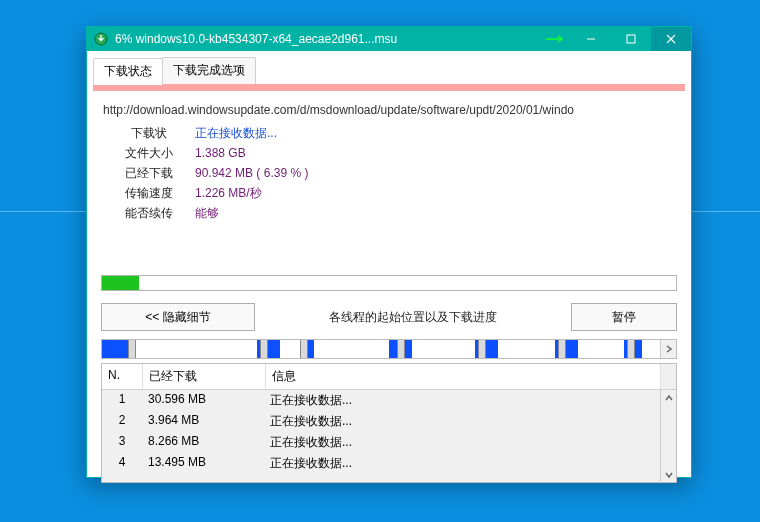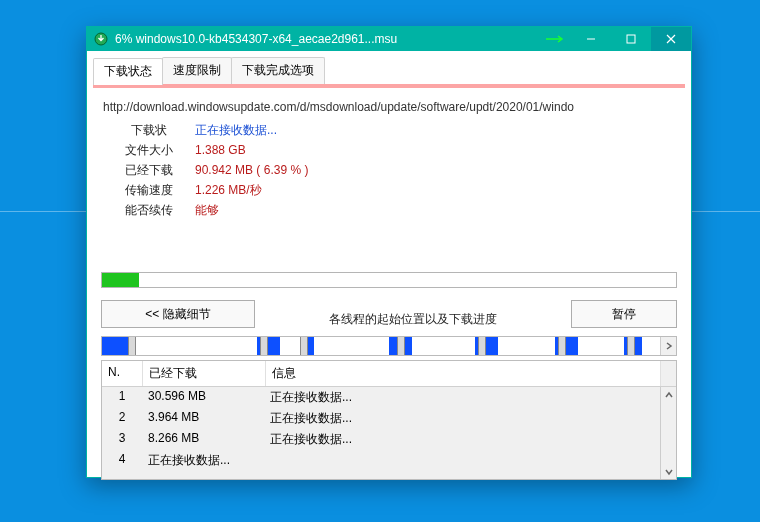--- a/index.html
+++ b/index.html
@@ -8,33 +8,33 @@
   .window{position:absolute;left:86px;top:26px;width:604px;height:450px;background:#fff;border:1px solid #00b3a4;box-shadow:0 8px 24px rgba(0,0,0,.35);}
   .titlebar{height:24px;background:#00b3a4;color:#fff;display:flex;align-items:center;font-size:12px;}
   .titlebar .idm-icon{width:16px;height:16px;margin:0 6px 0 6px;display:flex;align-items:center;justify-content:center;}
   .titlebar .title{flex:1;white-space:nowrap;overflow:hidden;text-overflow:ellipsis;}
   .titlebar .arrow{width:30px;color:#0f3;display:flex;align-items:center;justify-content:center;}
   .winbtns{display:flex;height:24px;}
   .winbtn{width:40px;display:flex;align-items:center;justify-content:center;color:#fff;}
   .winbtn svg{display:block;}
   .winbtn.close{background:#0099a0;}
   .client{position:absolute;left:0;right:0;top:24px;bottom:0;background:#fff;}
-  .tabs{display:flex;border-bottom:4px solid #fca5a5;margin:6px 6px 0 6px;}
+  .tabs{display:flex;border-bottom:7px solid #fca5a5;margin:6px 6px 0 6px;}
   .tab{padding:4px 10px 5px;border:1px solid #d0d0d0;border-bottom:none;background:#f7f7f7;margin-right:-1px;border-radius:2px 2px 0 0;cursor:default;}
   .tab.active{background:#fff;position:relative;top:1px;}
   .content{padding:8px 16px 6px 16px;}
   .url{color:#333;font-size:12px;white-space:nowrap;overflow:hidden;padding:4px 0 6px;}
   .inforow{display:flex;font-size:12px;line-height:20px;text-align:center;}
   .inforow .lbl{width:92px;color:#222;}
-  .inforow .val{color:#b91c1c;}
+  .inforow .val{color:#701a75;}
   .inforow .val.link{color:#1a4fd4;}
   .spacer{height:36px;}
   .progress-outer{height:14px;border:1px solid #b5b5b5;margin:10px 14px 10px 14px;background:#fff;position:relative;}
   .progress-inner{position:absolute;left:0;top:0;bottom:0;background:#1ec41e;}
-  .btnrow{display:flex;align-items:flex-end;padding:2px 14px 8px;gap:8px;}
+  .btnrow{display:flex;align-items:center;padding:2px 14px 8px;gap:8px;}
   .btn{height:26px;border:1px solid #adadad;background:#f9f9f9;padding:0 16px;display:flex;align-items:center;justify-content:center;cursor:default;min-width:72px;}
   .btn.wide{min-width:120px;}
   .btnrow .mid{flex:1;text-align:center;color:#222;}
   .threadsbar{height:18px;margin:0 14px 4px;position:relative;border:1px solid #bbb;background:#fff;display:flex;align-items:stretch;}
   .threadsbar .track{position:absolute;inset:0;overflow:hidden;}
   .seg{position:absolute;top:0;bottom:0;background:#0d50ff;}
   .marker{position:absolute;top:-3px;width:6px;height:24px;background:#d9d9d9;border:1px solid #888;}
   .scroll-h{position:absolute;right:0;top:0;bottom:0;width:15px;border-left:1px solid #ccc;background:#f0f0f0;display:flex;align-items:center;justify-content:center;}
   .table{margin:0 14px 0;border:1px solid #bdbdbd;height:118px;display:flex;flex-direction:column;}
   .thead{display:flex;background:#fff;border-bottom:1px solid #d0d0d0;}
@@ -85,21 +85,20 @@
             <svg width="10" height="10">
               <path d="M1 1l8 8M9 1l-8 8" stroke="#fff" stroke-width="1.2"></path>
             </svg>
           </div>
       </div>
     </div>
 
     <div class="client">
       <div class="tabs">
         <div class="tab active">下载状态</div>
-        <div class="tab">速度限制</div>
         <div class="tab">下载完成选项</div>
       </div>
 
       <div class="content">
         <div class="url">http://download.windowsupdate.com/d/msdownload/update/software/updt/2020/01/windo</div>
         <div class="inforow">
             <div class="lbl">下载状</div>
             <div class="val link">正在接收数据...</div>
           </div>
         <div class="inforow">
@@ -173,20 +172,21 @@
               <div class="td d">3.964 MB</div>
               <div class="td i">正在接收数据...</div>
             </div>
             <div class="trow">
               <div class="td n">3</div>
               <div class="td d">8.266 MB</div>
               <div class="td i">正在接收数据...</div>
             </div>
             <div class="trow">
               <div class="td n">4</div>
+              <div class="td d">13.495 MB</div>
               <div class="td i">正在接收数据...</div>
             </div>
             <div class="vscroll">
             <div class="arrow-up">
                 <svg width="8" height="8">
                   <path d="M1 6l3-4 3 4" fill="none" stroke="#666" stroke-width="1.5"></path>
                 </svg>
               </div>
             <div class="arrow-dn">
                 <svg width="8" height="8">

